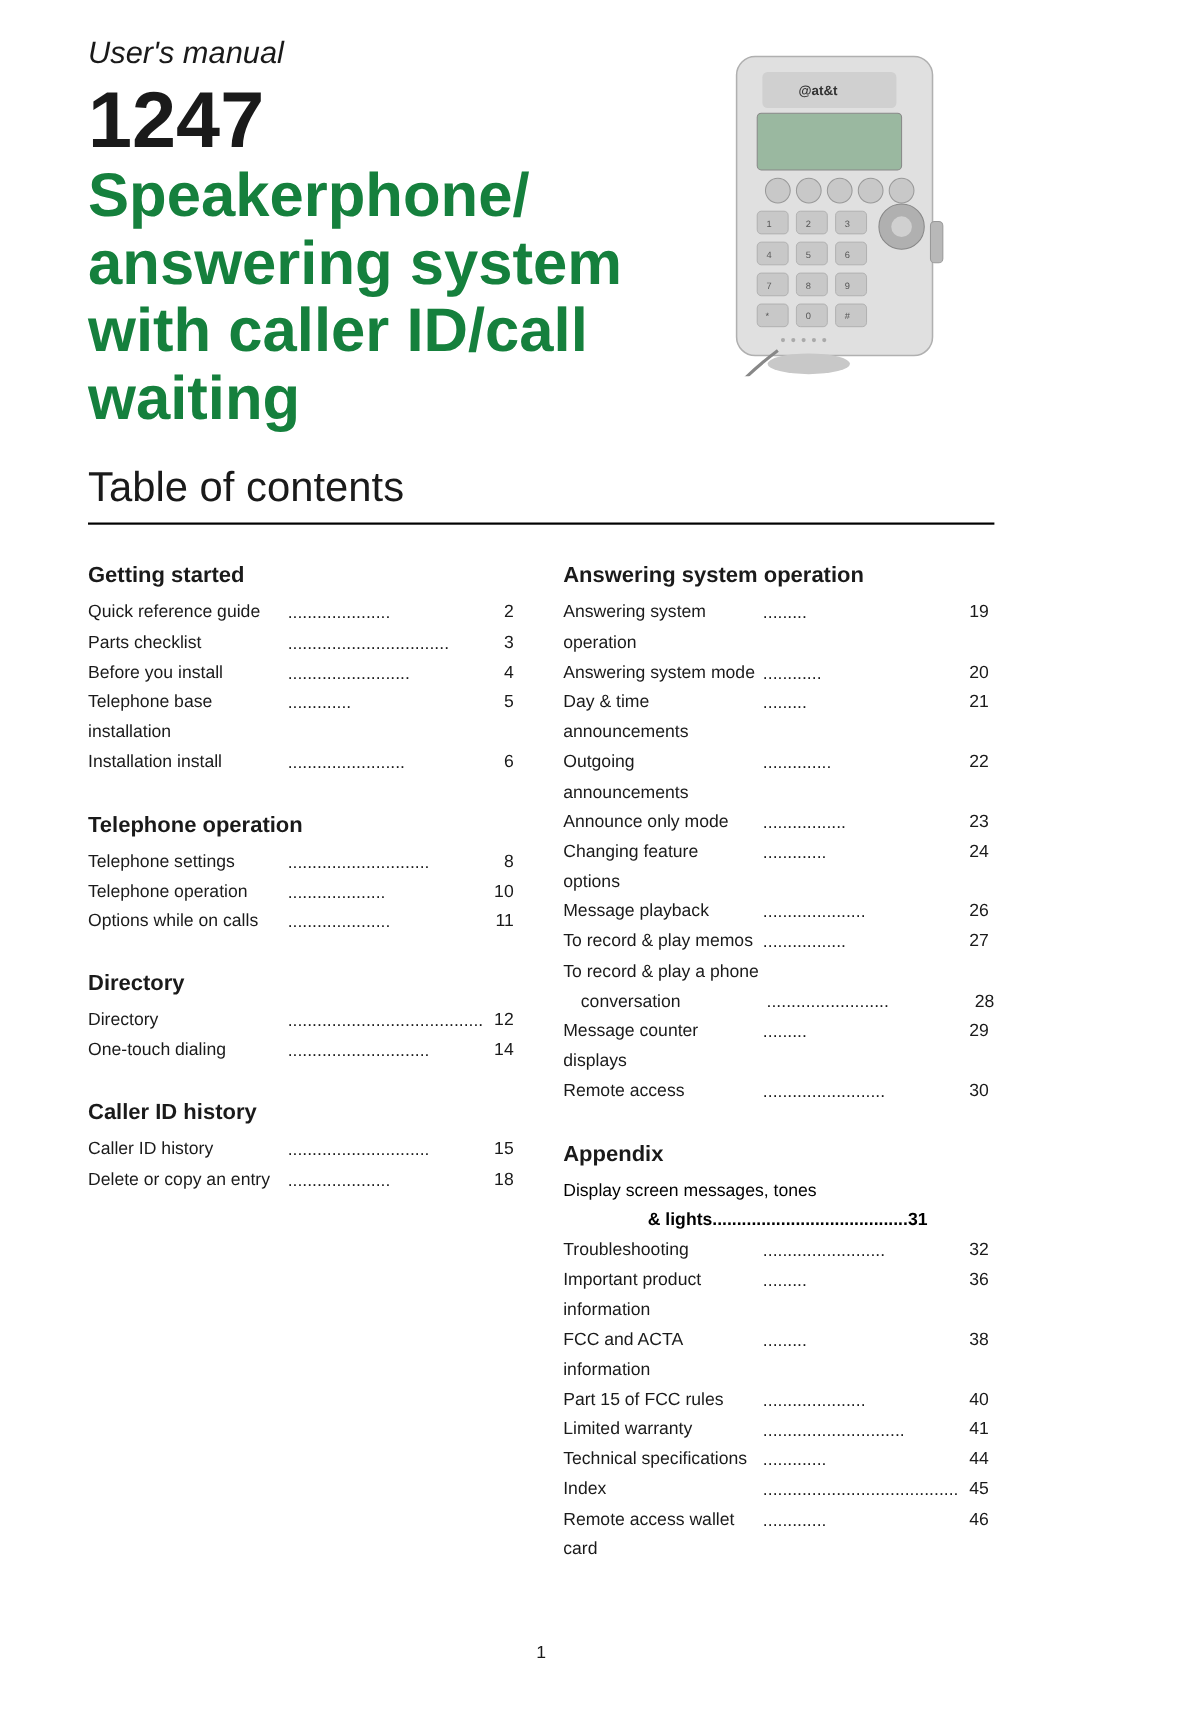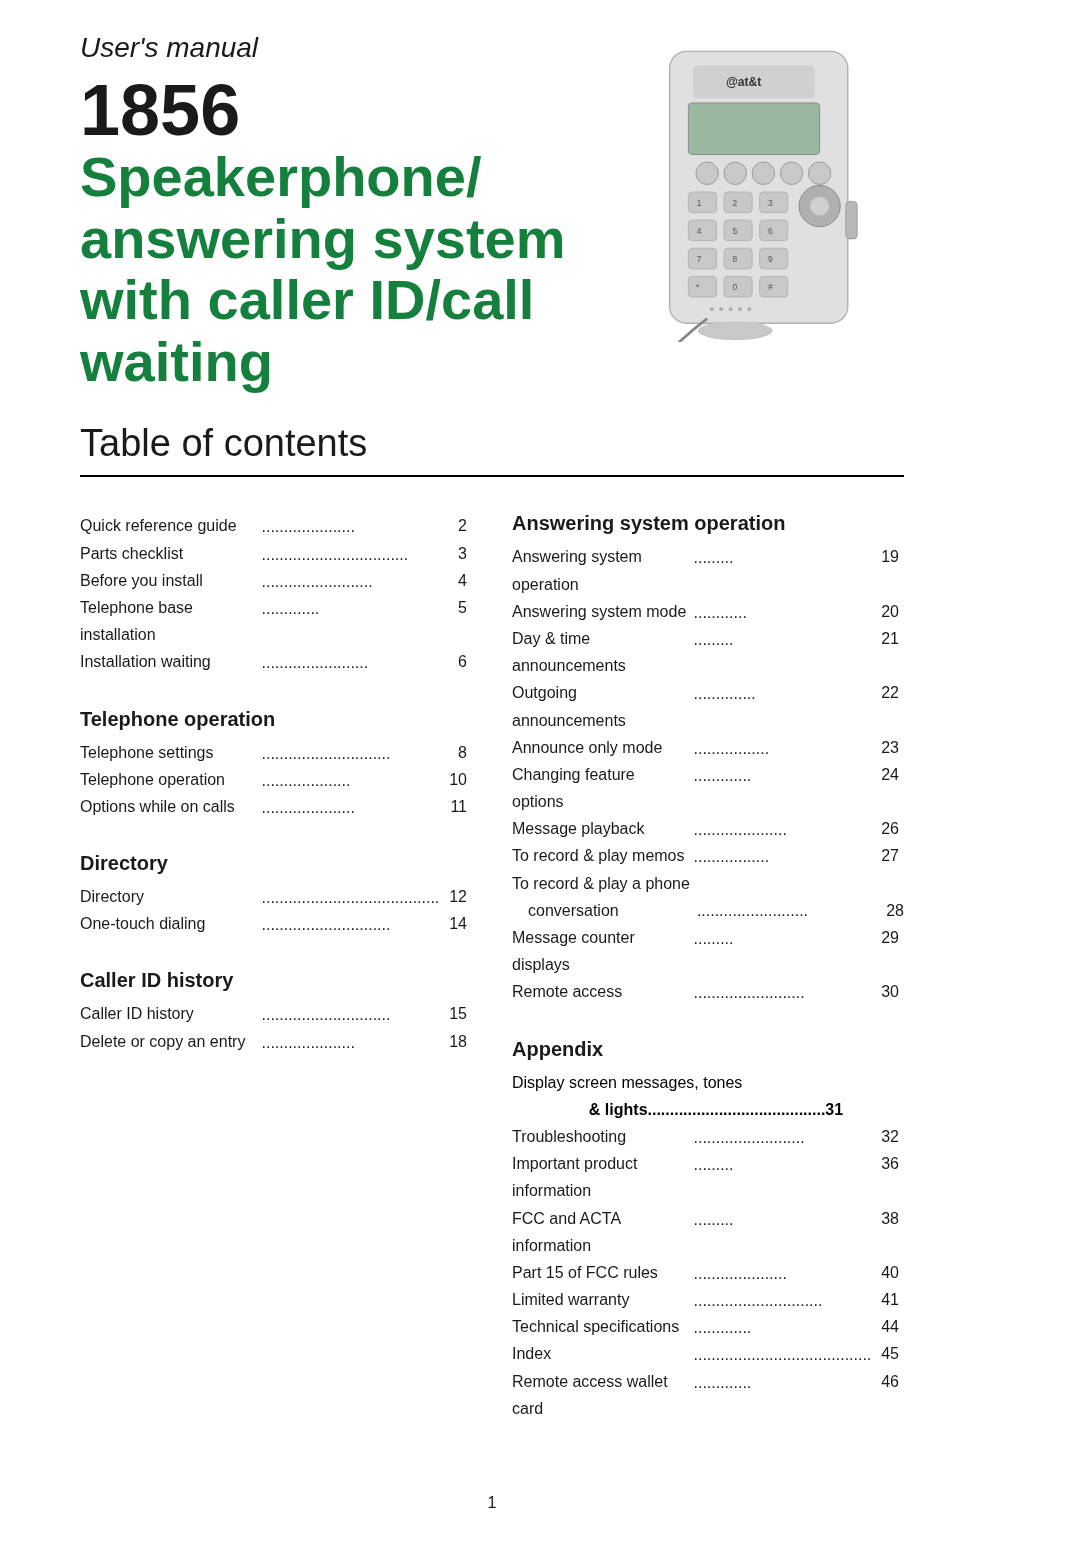--- a/index.html
+++ b/index.html
@@ -140,21 +140,21 @@
     }
   </style>
 </head>
 <body>
 
 <div class="page">
 
   <div class="header-section">
     <div class="title-block">
       <div class="users-manual">User's manual</div>
-      <span class="product-number">1856</span>
+      <span class="product-number">1247</span>
       <div class="product-title">Speakerphone/ answering system with caller ID/call waiting</div>
     </div>
 
     <div class="phone-image-container">
 
       <svg class="phone-svg" viewBox="0 0 300 320" xmlns="http://www.w3.org/2000/svg">
 
         <rect x="60" y="10" width="190" height="290" rx="18" ry="18" fill="#e0e0e0" stroke="#b0b0b0" stroke-width="1.5"></rect>
 
         <ellipse cx="130" cy="308" rx="40" ry="10" fill="#c8c8c8"></ellipse>
@@ -214,20 +214,21 @@
     </div>
   </div>
 
   <div class="toc-title">Table of contents</div>
 
   <div class="toc-columns">
 
     <div class="toc-left">
 
       <div class="toc-section">
+        <div class="toc-section-title">Getting started</div>
         <div class="toc-entry">
           <span class="toc-entry-text">Quick reference guide</span>
           <span class="toc-dots">.....................</span>
           <span class="toc-entry-page">2</span>
         </div>
         <div class="toc-entry">
           <span class="toc-entry-text">Parts checklist</span>
           <span class="toc-dots">.................................</span>
           <span class="toc-entry-page">3</span>
         </div>
@@ -235,21 +236,21 @@
           <span class="toc-entry-text">Before you install</span>
           <span class="toc-dots">.........................</span>
           <span class="toc-entry-page">4</span>
         </div>
         <div class="toc-entry">
           <span class="toc-entry-text">Telephone base installation</span>
           <span class="toc-dots">.............</span>
           <span class="toc-entry-page">5</span>
         </div>
         <div class="toc-entry">
-          <span class="toc-entry-text">Installation waiting</span>
+          <span class="toc-entry-text">Installation install</span>
           <span class="toc-dots">........................</span>
           <span class="toc-entry-page">6</span>
         </div>
       </div>
 
       <div class="toc-section">
         <div class="toc-section-title">Telephone operation</div>
         <div class="toc-entry">
           <span class="toc-entry-text">Telephone settings</span>
           <span class="toc-dots">.............................</span>

